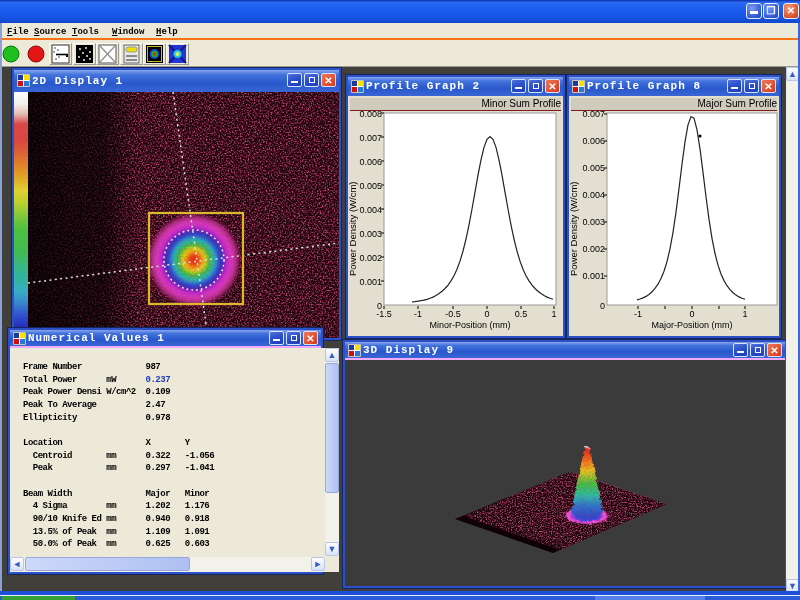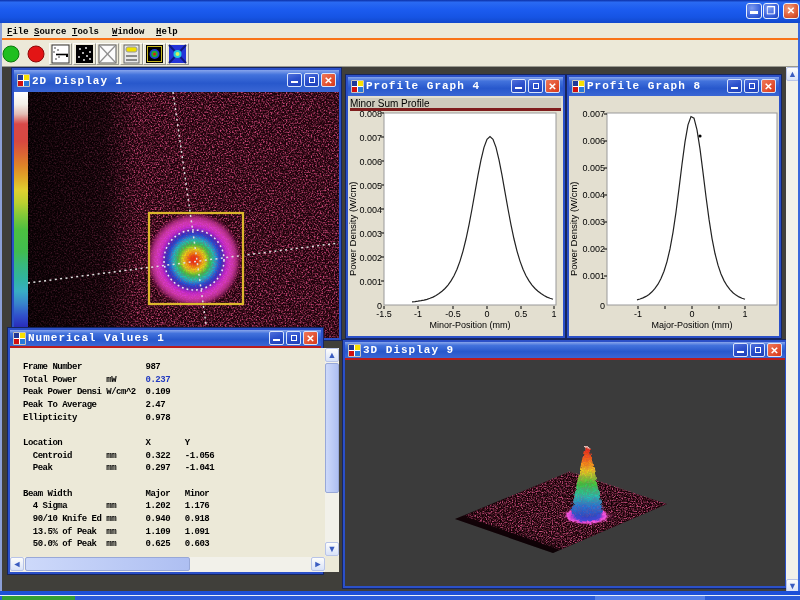--- a/index.html
+++ b/index.html
@@ -11,30 +11,30 @@
 .bred{background:radial-gradient(circle at 35% 30%,#f0a080,#e0613c 55%,#c03a1a)}
 
 #menubar{left:0;top:23px;width:800px;height:17px;background:#ece9d8;border-bottom:2px solid #f97316;font:bold 9px "Liberation Mono",monospace;color:#000}
 #menubar span{position:absolute;top:4px;letter-spacing:0px}
 
 #toolbar{left:0;top:41px;width:800px;height:26px;background:#ece9d8;border-bottom:1px solid #9a9a90}
 .tbtn{position:absolute;top:2px;width:23px;height:22px;background:#ece9d8;border:1px solid #fbfbf6;border-right-color:#9a9a90;border-bottom-color:#9a9a90}
 
 #mdi{left:0;top:67px;width:800px;height:526px;background:#403f3a}
 
-.win{position:absolute;border:2px solid #2b50c8;background:#b91c1c;box-shadow:0 0 0 1px #16255e}
+.win{position:absolute;border:2px solid #2b50c8;background:#f0abfc;box-shadow:0 0 0 1px #16255e}
 .tbar{position:absolute;left:0;top:0;right:0;height:19px;background:linear-gradient(180deg,#87a5ec 0%,#4272dc 22%,#2858cc 60%,#3a66d4 100%);overflow:hidden}
 .tbar .ttl{position:absolute;left:18px;top:3px;font:bold 11px "Liberation Mono",monospace;letter-spacing:1px;color:#fff;white-space:nowrap}
 .ticon{position:absolute;left:3px;top:3px;width:13px;height:13px}
 .cbtn{position:absolute;top:2px;width:15px;height:14px;border-radius:2px;border:1px solid #d8e4fc;font:bold 10px "Liberation Sans",sans-serif;color:#fff;text-align:center;line-height:13px}
 .cblue{background:linear-gradient(160deg,#5272dc 0%,#2c50cc 45%,#1e40b8 100%)}
 .cred{background:linear-gradient(135deg,#f07858,#d83818)}
 
 .pwin{background:#e3dfd0}
-.phead{position:absolute;left:2px;right:2px;top:21px;height:13px;background:#cfccbd;border-bottom:3px solid #7f1d1d;font:10px "Liberation Sans",sans-serif;text-align:left;color:#000}
+.phead{position:absolute;left:2px;right:2px;top:21px;height:13px;background:#cfccbd;border-bottom:1px solid #7f1d1d;font:10px "Liberation Sans",sans-serif;text-align:right;color:#000}
 
 #nvtext{position:absolute;font:bold 9px "Liberation Mono",monospace;letter-spacing:-0.5px;line-height:12.65px;color:#000;white-space:pre}
 
 .sb{position:absolute;background:#f2f1ea}
 .sbtn{position:absolute;width:14px;height:14px;background:linear-gradient(180deg,#fdfdfb,#d8e2f8);border:1px solid #b8c4e8;border-radius:2px;color:#3a5cc0;font:bold 9px "Liberation Sans",sans-serif;text-align:center;line-height:12px}
 .sthumb{position:absolute;background:linear-gradient(90deg,#cdd9fa,#aebff2);border:1px solid #98a8d8;border-radius:2px}
 </style></head><body>
 
 <div id="titlebar" class="abs">
   <div class="wbtn bblue" style="right:38px"><span style="display:inline-block;width:8px;height:3px;background:#fff;vertical-align:0px"></span></div>
@@ -203,21 +203,21 @@
 
 <div class="win pwin" style="left:346px;top:75px;width:219px;height:263px">
   <div class="tbar">
     <svg class="ticon" viewBox="0 0 13 13">
         <rect width="13" height="13" fill="#fff" stroke="#888"></rect>
         <rect x="1" y="1" width="5" height="5" fill="#203898"></rect>
         <rect x="7" y="1" width="5" height="5" fill="#f8e000"></rect>
         <rect x="1" y="7" width="5" height="5" fill="#d01010"></rect>
         <rect x="7" y="7" width="5" height="5" fill="#2878d8"></rect>
       </svg>
-    <div class="ttl">Profile Graph 4</div>
+    <div class="ttl">Profile Graph 2</div>
     <div class="cbtn cblue" style="right:37px"><span style="display:inline-block;width:7px;height:2px;background:#fff;vertical-align:1px"></span></div>
     <div class="cbtn cblue" style="right:20px"><span style="display:inline-block;width:6px;height:6px;border:1px solid #fff;vertical-align:1px"></span></div>
     <div class="cbtn cred" style="right:3px">✕</div>
   </div>
   <div class="phead">Minor Sum Profile</div>
   <div class="abs" style="left:0;top:21px;width:215px;height:238px">
     <svg width="215" height="238">
       <rect x="36" y="15" width="172" height="192" fill="#fff" stroke="#999" stroke-width="1"></rect>
       <g font-family="Liberation Sans,sans-serif" font-size="9" fill="#000">
         <g text-anchor="end">
@@ -258,20 +258,21 @@
         <rect x="1" y="1" width="5" height="5" fill="#203898"></rect>
         <rect x="7" y="1" width="5" height="5" fill="#f8e000"></rect>
         <rect x="1" y="7" width="5" height="5" fill="#d01010"></rect>
         <rect x="7" y="7" width="5" height="5" fill="#2878d8"></rect>
       </svg>
     <div class="ttl">Profile Graph 8</div>
     <div class="cbtn cblue" style="right:37px"><span style="display:inline-block;width:7px;height:2px;background:#fff;vertical-align:1px"></span></div>
     <div class="cbtn cblue" style="right:20px"><span style="display:inline-block;width:6px;height:6px;border:1px solid #fff;vertical-align:1px"></span></div>
     <div class="cbtn cred" style="right:3px">✕</div>
   </div>
+  <div class="phead">Major Sum Profile</div>
   <div class="abs" style="left:0;top:21px;width:210px;height:238px">
     <svg width="210" height="238">
       <rect x="38" y="15" width="170" height="192" fill="#fff" stroke="#999" stroke-width="1"></rect>
       <g font-family="Liberation Sans,sans-serif" font-size="9" fill="#000">
         <g text-anchor="end">
           <text x="36" y="19">0.007</text>
             <text x="36" y="46">0.006</text>
             <text x="36" y="73">0.005</text>
           <text x="36" y="100">0.004</text>
             <text x="36" y="127">0.003</text>

